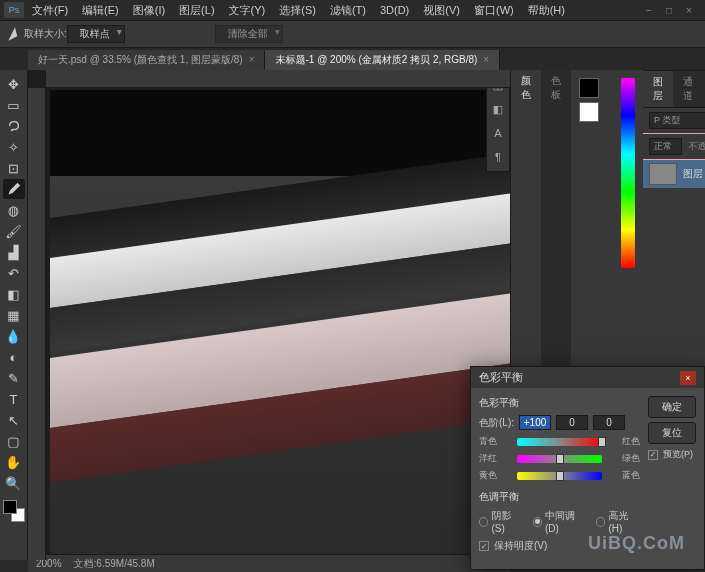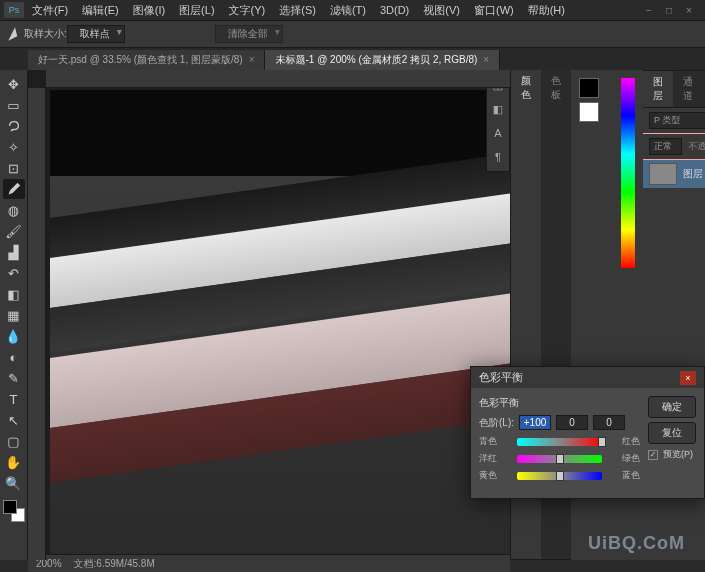--- a/index.html
+++ b/index.html
@@ -244,20 +244,41 @@
           <span>绿色</span>
         </div>
         <div class="slider-row">
           <span>黄色</span>
           <div class="slider-track st3">
               <div class="slider-thumb" style="left:50%"></div>
             </div>
           <span>蓝色</span>
         </div>
       </div>
+      <div class="dlg-section">
+        <div class="dlg-sec-title">色调平衡</div>
+        <div class="radio-row">
+          <div class="radio-item">
+              <span class="radio"></span>
+              <span>阴影(S)</span>
+            </div>
+          <div class="radio-item">
+              <span class="radio checked"></span>
+              <span>中间调(D)</span>
+            </div>
+          <div class="radio-item">
+              <span class="radio"></span>
+              <span>高光(H)</span>
+            </div>
+        </div>
+        <div class="dlg-row">
+          <span class="checkbox checked"></span>
+          <span>保持明度(V)</span>
+        </div>
+      </div>
     </div>
     <div class="dlg-buttons">
       <div class="dlg-btn">确定</div>
       <div class="dlg-btn">复位</div>
       <div class="dlg-row" style="">
           <span class="checkbox checked"></span>
           <span style="font-size:9px">预览(P)</span>
         </div>
     </div>
   </div>

